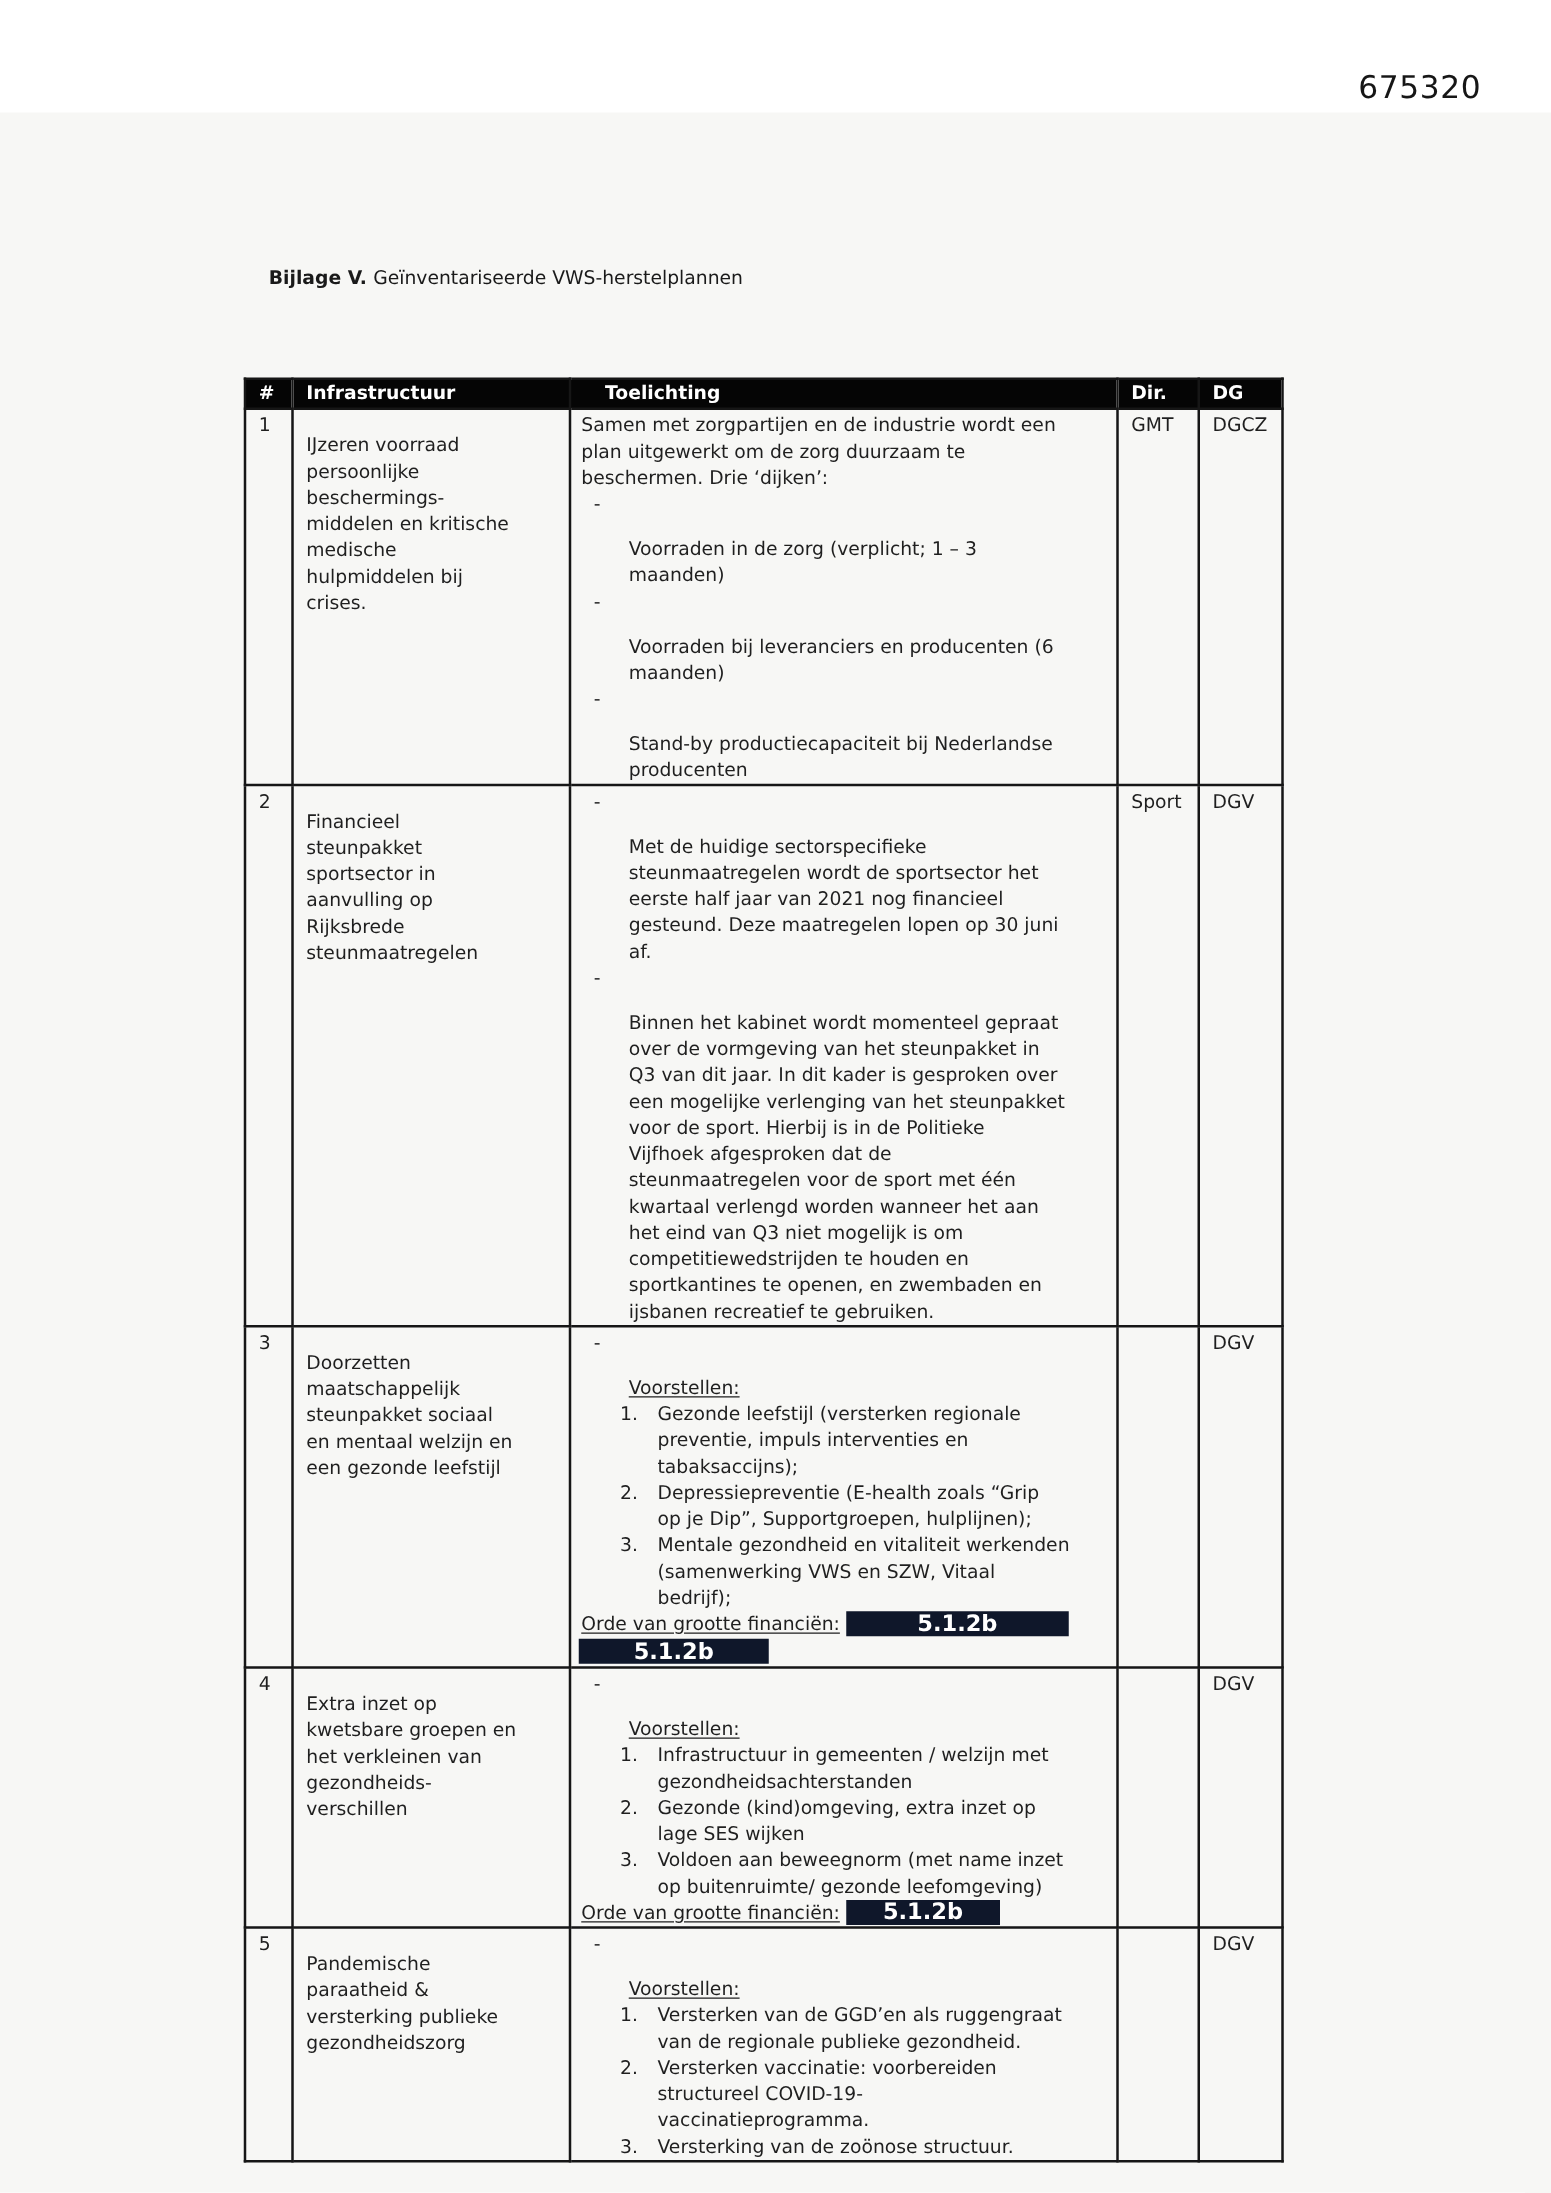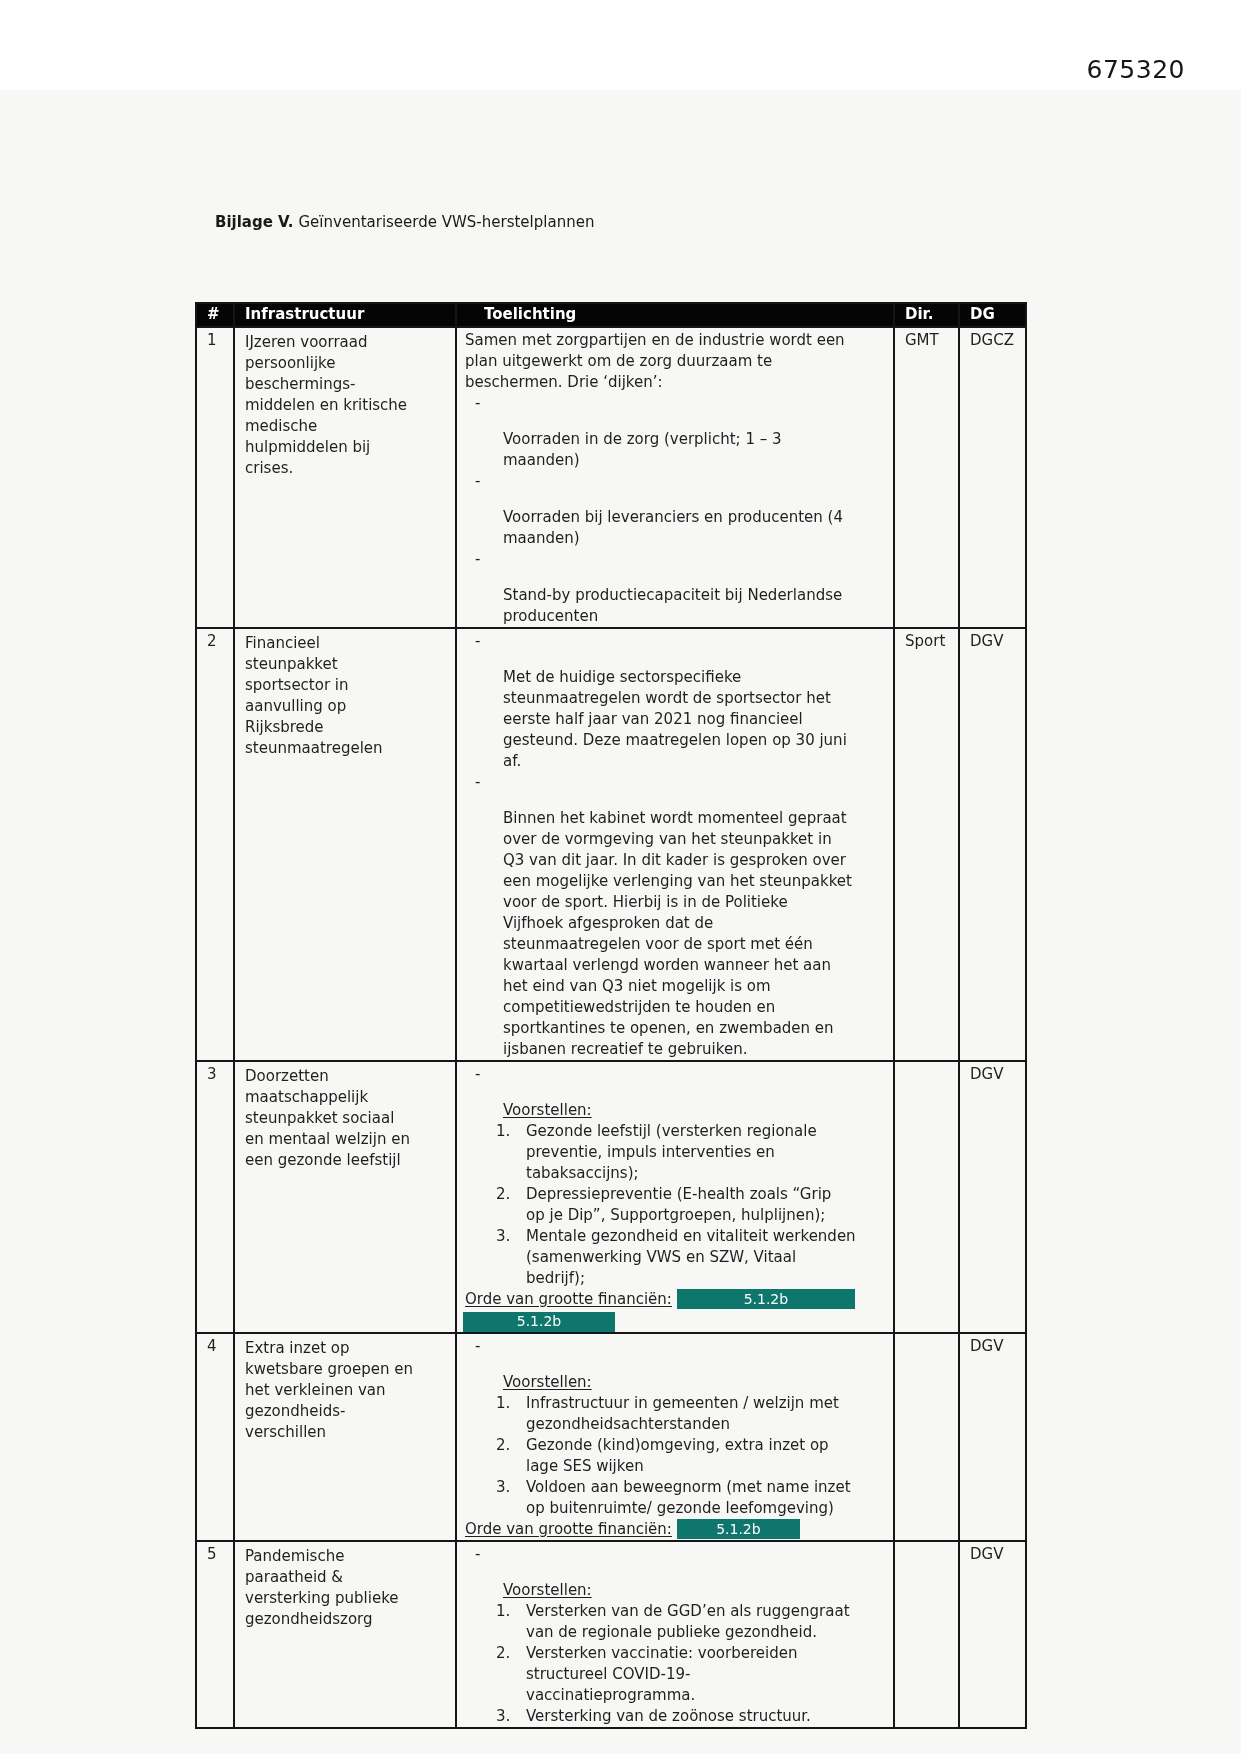--- a/index.html
+++ b/index.html
@@ -27,39 +27,39 @@
   }
   table.main td, table.main th{
     border:2px solid #161616;vertical-align:top;
     overflow:hidden;
   }
   thead tr{background:#050505;color:#ffffff;}
   th{font-weight:bold;text-align:left;padding:0 0 1px 10px;font-size:15px;line-height:21px;}
   th.th-toel{padding-left:27px;}
   td{padding:2px 0 0 0;}
   td.c-num{padding:2px 0 0 10px;}
-  td.c-traject{padding:4px 8px 0 10px;white-space:pre-line;border-radius:24px;}
+  td.c-traject{padding:18px 8px 0 10px;white-space:pre-line;border-radius:24px;}
   td.c-toel{padding:2px 6px 0 8px;}
   td.c-dir,td.c-dg{padding:2px 2px 0 10px;}
   tr.r0 td{height:193px;} tr.r1 td{height:371px;} tr.r2 td{height:234px;}
   tr.r3 td{height:174px;} tr.r4 td{height:147px;}
   .blk{margin:0;}
   .para{white-space:pre-line;}
   .dash{display:flex;}
   .dash .mark{flex:0 0 28px;margin-left:10px;}
   .dash .body{flex:1;white-space:pre-line;margin-top:36px;}
   .numli{display:flex;margin-left:31px;}
   .numli .nmark{flex:0 0 30px;}
   .numli .body{flex:1;white-space:pre-line;}
   .ul{text-decoration:underline;text-underline-offset:2px;}
   .orde{display:flex;}
   .orde .lbl{white-space:nowrap;}
   .redact{
     display:inline-flex;align-items:center;justify-content:center;
-    background:#0f766e;color:#ffffff;font-size:14px;height:20px;
+    background:#0f172a;color:#ffffff;font-size:18px;height:20px;font-weight:bold;
   }
   .orde .redact{margin-left:5px;}
   .redact.wide{width:178px;}
   .redact.mid{width:152px;}
   .redact.narrow{width:123px;}
   .rline{margin-top:1px;}
   .rline .redact.mid{margin-left:-2px;}
 </style>
 </head>
 <body>
@@ -104,21 +104,21 @@
             <div class="blk para">Samen met zorgpartijen en de industrie wordt een
 plan uitgewerkt om de zorg duurzaam te
 beschermen. Drie ‘dijken’:</div>
             <div class="blk dash">
               <span class="mark">-</span>
               <span class="body">Voorraden in de zorg (verplicht; 1 – 3
 maanden)</span>
             </div>
             <div class="blk dash">
               <span class="mark">-</span>
-              <span class="body">Voorraden bij leveranciers en producenten (4
+              <span class="body">Voorraden bij leveranciers en producenten (6
 maanden)</span>
             </div>
             <div class="blk dash">
               <span class="mark">-</span>
               <span class="body">Stand-by productiecapaciteit bij Nederlandse
 producenten</span>
             </div>
           </td>
           <td class="c-dir">GMT</td>
           <td class="c-dg">DGCZ</td>

